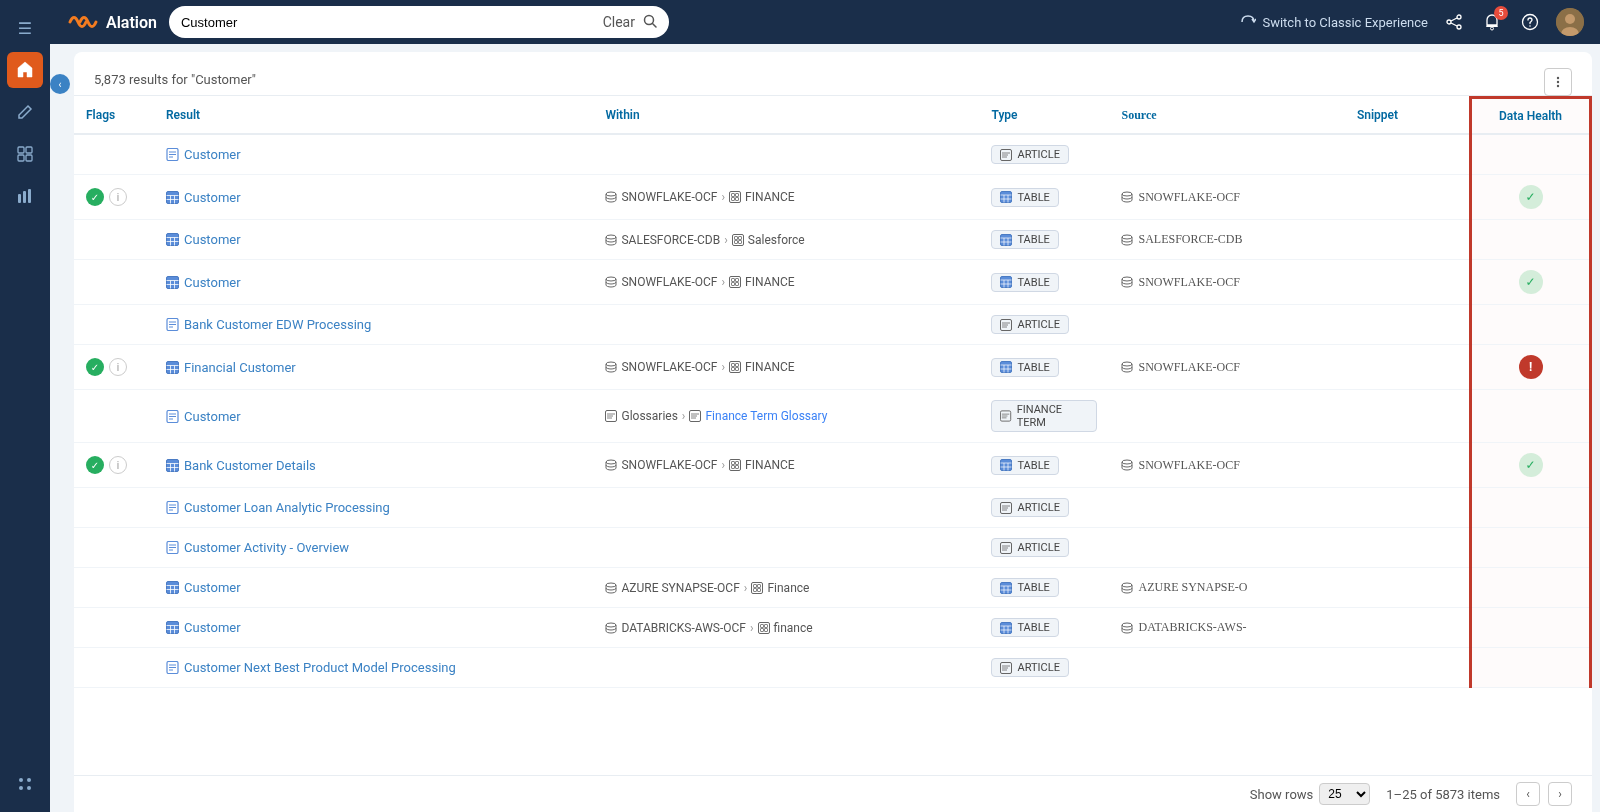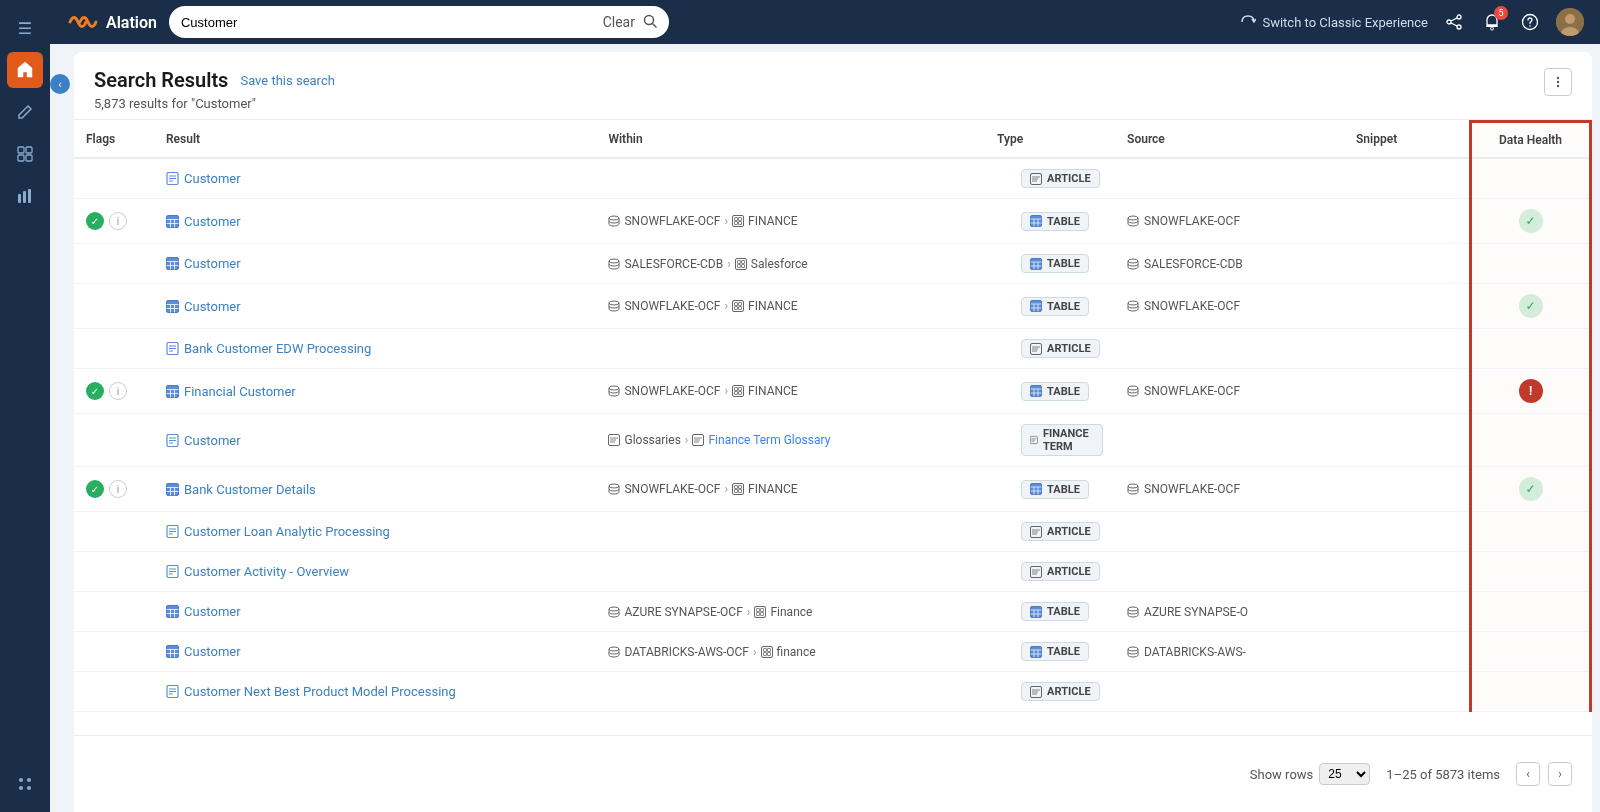--- a/index.html
+++ b/index.html
@@ -39,50 +39,50 @@
     .results-count { font-size: 13px; color: #555; margin-top: 4px; }
     .actions-row { display: flex; align-items: center; justify-content: space-between; margin-top: 8px; }
     .actions-left { display: flex; gap: 16px; }
     .action-btn { color: #333; font-size: 13px; cursor: pointer; padding: 2px 0; }
     .view-toggle { display: flex; align-items: center; gap: 6px; color: #3b82c4; font-size: 13px; cursor: pointer; }
     .more-btn { width: 28px; height: 28px; border: 1px solid #ccc; border-radius: 4px; display: flex; align-items: center; justify-content: center; cursor: pointer; color: #555; position: absolute; right: 20px; top: 16px; }
 
     
     .results-table { flex: 1; overflow-y: auto; position: relative; }
     table { width: 100%; border-collapse: collapse; }
-    thead th { background: white; padding: 10px 12px; text-align: left; font-weight: 600; font-size: 12px; color: #404040; border-bottom: 2px solid #e8edf2; position: sticky; top: 0; z-index: 5; }
+    thead th { background: white; padding: 10px 12px; text-align: left; font-weight: 600; font-size: 12px; color: #0369a1; border-bottom: 2px solid #e8edf2; position: sticky; top: 0; z-index: 5; }
     tbody tr { border-bottom: 1px solid #f0f4f8; }
     tbody td { padding: 10px 12px; vertical-align: middle; font-size: 13px; color: #333; }
     .flag-cell { width: 80px; }
     .result-cell { min-width: 200px; max-width: 280px; }
     .within-cell { min-width: 240px; }
     .type-cell { width: 130px; }
-    .source-cell { min-width: 130px; }
+    .source-cell { min-width: 130px; font-family: Liberation Serif, serif; }
     .snippet-cell { min-width: 80px; }
     .health-cell { width: 120px; text-align: center; }
 
     .result-link { color: #3b82c4; text-decoration: none; cursor: pointer; display: flex; align-items: center; gap: 5px; }
 
-    .type-badge { display: inline-flex; align-items: center; gap: 5px; background: #f0f4f8; border: 1px solid #d0d8e4; border-radius: 4px; padding: 2px 8px; font-size: 11px; font-weight: 700; color: #444; margin-left: 24px; }
+    .type-badge { display: inline-flex; align-items: center; gap: 5px; background: #f0f4f8; border: 1px solid #d0d8e4; border-radius: 4px; padding: 2px 8px; font-size: 11px; font-weight: 400; color: #444; }
     .within-path { display: flex; align-items: center; gap: 4px; font-size: 12px; color: #555; }
     .within-path .chevron { color: #999; }
     .source-text { display: flex; align-items: center; gap: 5px; font-size: 12px; color: #555; }
 
     .flag-icons { display: flex; align-items: center; gap: 5px; }
     .check-circle { width: 18px; height: 18px; border-radius: 50%; background: #27ae60; display: flex; align-items: center; justify-content: center; color: white; font-size: 10px; }
     .info-circle { width: 18px; height: 18px; border-radius: 50%; border: 1px solid #ccc; display: flex; align-items: center; justify-content: center; color: #999; font-size: 10px; }
 
     .health-check { width: 24px; height: 24px; border-radius: 50%; background: #d4edda; display: flex; align-items: center; justify-content: center; color: #27ae60; font-size: 12px; margin: 0 auto; }
     .health-error { width: 24px; height: 24px; border-radius: 50%; background: #c0392b; display: flex; align-items: center; justify-content: center; color: white; font-size: 12px; margin: 0 auto; font-weight: bold; }
 
     .data-health-col { border-left: 3px solid #c0392b; border-right: 3px solid #c0392b; background: rgba(192, 57, 43, 0.02); }
     .health-header { border-top: 3px solid #c0392b; }
 
     
-    .table-footer { padding: 26px 20px; border-top: 1px solid #e8edf2; display: flex; align-items: center; justify-content: flex-end; gap: 16px; font-size: 13px; color: #555; }
+    .table-footer { padding: 6px 20px; border-top: 1px solid #e8edf2; display: flex; align-items: center; justify-content: flex-end; gap: 16px; font-size: 13px; color: #555; }
     .show-rows { display: flex; align-items: center; gap: 6px; }
     .rows-select { border: 1px solid #ccc; border-radius: 4px; padding: 2px 4px; font-size: 12px; cursor: pointer; }
     .pagination { display: flex; align-items: center; gap: 8px; }
     .page-btn { width: 24px; height: 24px; border: 1px solid #ccc; border-radius: 4px; display: flex; align-items: center; justify-content: center; cursor: pointer; color: #555; font-size: 12px; }
   </style>
 </head>
 <body>
 
 <div class="sidebar">
   <div class="sidebar-icon">☰</div>
@@ -185,24 +185,20 @@
 </div>
 
 <div class="main">
   <div class="collapse-btn">
     <div class="collapse-arrow">‹</div>
   </div>
 
   <div class="content-area">
 
     <div class="results-header" style="position:relative;">
-      <div class="results-title-row">
-        <h1 class="results-title">Search Results</h1>
-        <a class="save-search">Save this search</a>
-      </div>
       <div class="results-count">5,873 results for "Customer"</div>
       <div class="more-btn">
         <svg width="14" height="14" viewBox="0 0 14 14" fill="none">
           <circle cx="7" cy="3" r="1.2" fill="#555"></circle>
           <circle cx="7" cy="7" r="1.2" fill="#555"></circle>
           <circle cx="7" cy="11" r="1.2" fill="#555"></circle>
         </svg>
       </div>
     </div>
 

